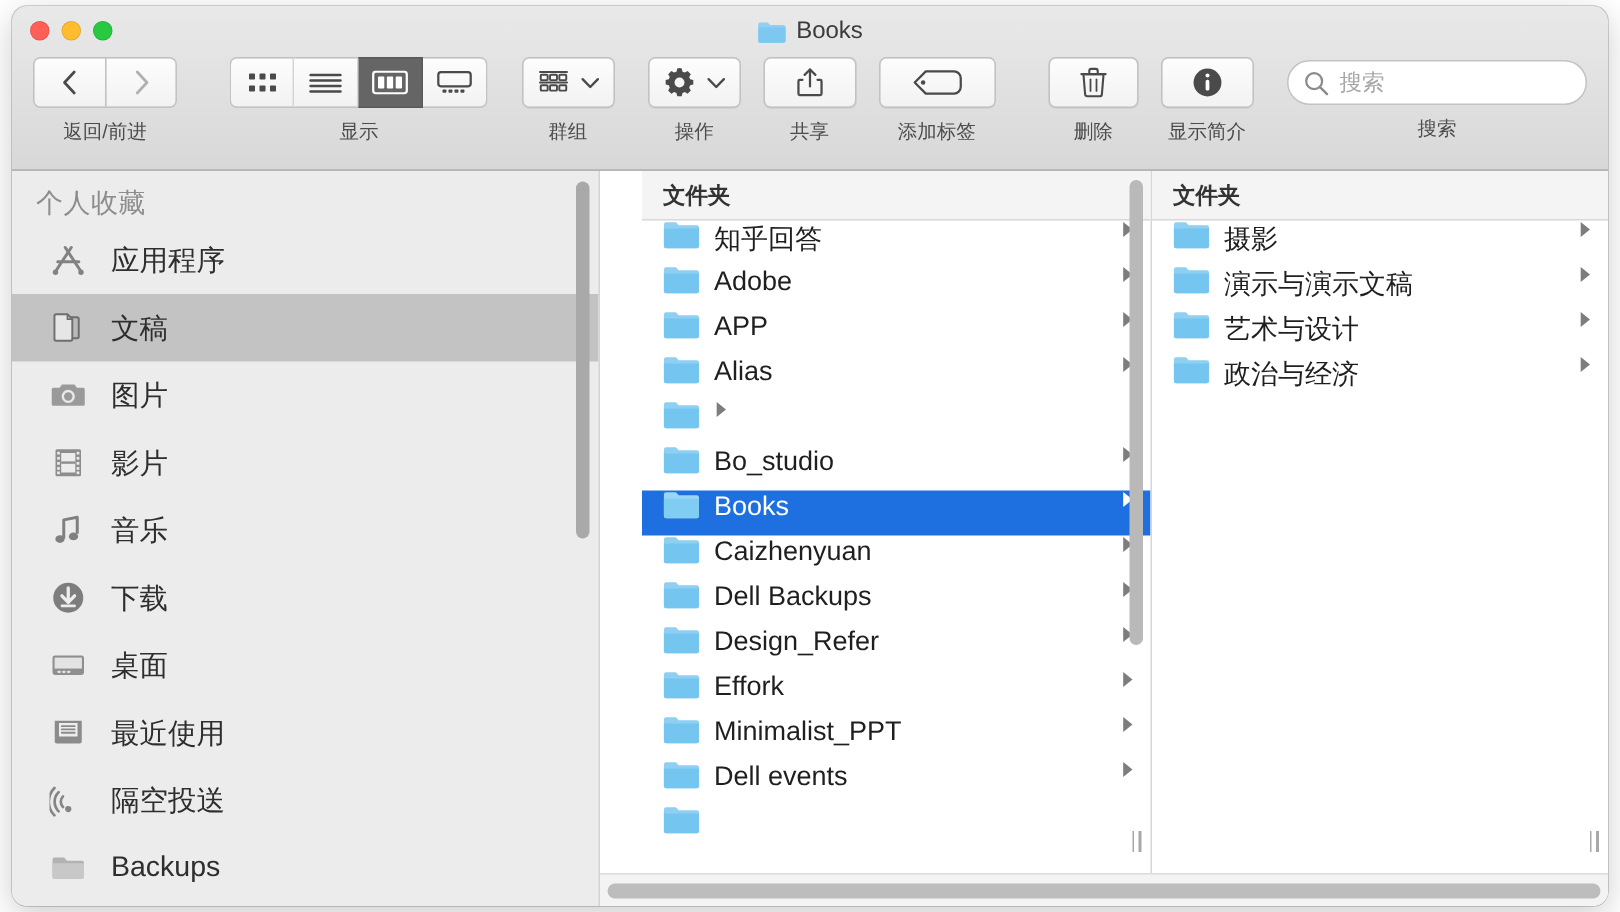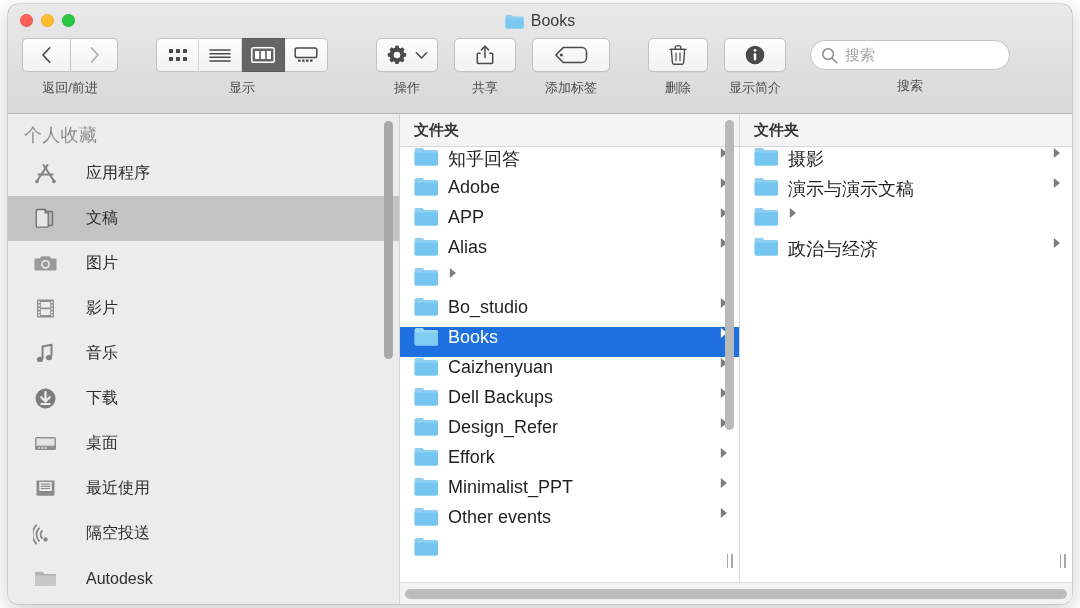--- a/index.html
+++ b/index.html
@@ -119,38 +119,38 @@
     overflow: hidden;
     border-right: 0.5px solid #d3d3d3;
   }
   .side-head {
     font-size: 18px; color: #8d8d8d;
     padding: 9px 0 4px 16px;
     letter-spacing: .3px;
   }
   .side-item {
     height: 45px;
-    display: flex; align-items: center; gap: 28px;
+    display: flex; align-items: center; gap: 16px;
     padding-left: 24px;
-    font-size: 16px; color: #2e2e2e; text-align: center;
+    font-size: 19px; color: #2e2e2e; text-align: center;
   }
   .side-item.sel { background: #c3c3c3; font-family: Liberation Mono, monospace; }
   .side-ico { width: 26px; height: 26px; display: flex; align-items: center; justify-content: center; }
   .side-scroll {
     position: absolute; right: 6px; top: 7px;
     width: 9px; height: 238px; border-radius: 5px;
     background: #a9a9a9;
   }
 
   
   .columns {
     flex: 1; display: flex; flex-direction: column; min-width: 0;
     background: #ffffff;
   }
-  .col-row { flex: 1; display: flex; min-height: 0; }
+  .col-row { flex: 1; display: flex; min-height: 0; padding-left: 28px; }
   .column {
     position: relative;
     display: flex; flex-direction: column;
     min-width: 0;
     border-right: 0.5px solid #d7d7d7;
     background: #ffffff;
   }
   .column.c1 { width: 340px; flex: none; }
   .column.c2 { flex: 1; border-right: none; }
 
@@ -284,20 +284,42 @@
                 <rect x="16" y="12.6" width="2.6" height="2.2" rx="0.5"></rect>
               </g>
             </svg>
           </div>
         </div>
         <div class="tb-caption">显示</div>
       </div>
 
       <div class="spacer-md"></div>
 
+      <div class="tb-group">
+        <div class="btn btn-wide">
+          <svg width="22" height="18" viewBox="0 0 22 18">
+            <g stroke="#4a4a4a" stroke-width="1.3" stroke-linecap="round">
+              <line x1="2" y1="2" x2="20" y2="2"></line>
+              <line x1="2" y1="9" x2="20" y2="9"></line>
+            </g>
+            <g fill="none" stroke="#4a4a4a" stroke-width="1.3">
+              <rect x="2.5" y="3.8" width="4.6" height="3.6" rx="0.6"></rect>
+              <rect x="8.7" y="3.8" width="4.6" height="3.6" rx="0.6"></rect>
+              <rect x="14.9" y="3.8" width="4.6" height="3.6" rx="0.6"></rect>
+              <rect x="2.5" y="10.8" width="4.6" height="3.6" rx="0.6"></rect>
+              <rect x="8.7" y="10.8" width="4.6" height="3.6" rx="0.6"></rect>
+              <rect x="14.9" y="10.8" width="4.6" height="3.6" rx="0.6"></rect>
+            </g>
+          </svg>
+          <svg width="13" height="9" viewBox="0 0 13 9">
+            <path d="M1.4 1.8 L6.5 7 L11.6 1.8" stroke="#4a4a4a" stroke-width="1.6" fill="none" stroke-linecap="round" stroke-linejoin="round"></path>
+          </svg>
+        </div>
+        <div class="tb-caption">群组</div>
+      </div>
 
       <div class="spacer-md"></div>
 
       <div class="tb-group">
         <div class="btn btn-wide">
           <svg width="22" height="22" viewBox="0 0 22 22">
             <path fill="#4a4a4a" d="M11 1.4l1.5.25.5 2.1 1.55.65 1.85-1.1 2.15 2.15-1.1 1.85.65 1.55 2.1.5v3.04l-2.1.5-.65 1.55 1.1 1.85-2.15 2.15-1.85-1.1-1.55.65-.5 2.1H9.48l-.5-2.1-1.55-.65-1.85 1.1L3.43 16.3l1.1-1.85-.65-1.55-2.1-.5V9.36l2.1-.5.65-1.55-1.1-1.85L5.58 3.3l1.85 1.1 1.55-.65.5-2.1z"></path>
             <circle cx="11" cy="11" r="3.3" fill="#f5f5f5"></circle>
           </svg>
           <svg width="13" height="9" viewBox="0 0 13 9">
@@ -510,21 +532,21 @@
         <span>隔空投送</span>
       </div>
 
       <div class="side-item">
         <span class="side-ico">
           <svg width="25" height="25" viewBox="0 0 25 25">
             <path d="M2 7 a1.3 1.3 0 0 1 1.3-1.3 h6.4 l2 2.2 H21.7 A1.3 1.3 0 0 1 23 9.2 v9.3 a1.3 1.3 0 0 1-1.3 1.3 H3.3 A1.3 1.3 0 0 1 2 18.5z" fill="#b2b2b2"></path>
             <path d="M2 9.5 H23 v9 a1.3 1.3 0 0 1-1.3 1.3 H3.3 A1.3 1.3 0 0 1 2 18.5z" fill="#c8c8c8"></path>
           </svg>
         </span>
-        <span>Autodesk</span>
+        <span>Backups</span>
       </div>
 
       <div class="side-scroll"></div>
     </div>
 
     <div class="columns">
       <div class="col-row">
 
         <div class="column c1">
           <div class="col-head">文件夹</div>
@@ -660,21 +682,21 @@
               <svg class="chev" viewBox="0 0 10 12">
                   <path d="M1.8 1 L8 6 L1.8 11z" fill="#7d7d7d"></path>
                 </svg>
             </div>
 
             <div class="row">
               <svg class="fico" viewBox="0 0 24 19">
                   <path d="M0.6 2.6a1.5 1.5 0 0 1 1.5-1.5h6.5l1.9 2h12a1.5 1.5 0 0 1 1.5 1.5v12.4a1.5 1.5 0 0 1-1.5 1.5H2.1a1.5 1.5 0 0 1-1.5-1.5z" fill="#8fd0f2"></path>
                   <path d="M0.6 5.4h23.4v11.6a1.5 1.5 0 0 1-1.5 1.5H2.1a1.5 1.5 0 0 1-1.5-1.5z" fill="#74c5f0"></path>
                 </svg>
-              <span class="name">Other events</span>
+              <span class="name">Dell events</span>
               <svg class="chev" viewBox="0 0 10 12">
                   <path d="M1.8 1 L8 6 L1.8 11z" fill="#7d7d7d"></path>
                 </svg>
             </div>
 
             <div class="row">
               <svg class="fico" viewBox="0 0 24 19">
                   <path d="M0.6 2.6a1.5 1.5 0 0 1 1.5-1.5h6.5l1.9 2h12a1.5 1.5 0 0 1 1.5 1.5v12.4a1.5 1.5 0 0 1-1.5 1.5H2.1a1.5 1.5 0 0 1-1.5-1.5z" fill="#8fd0f2"></path>
                   <path d="M0.6 5.4h23.4v11.6a1.5 1.5 0 0 1-1.5 1.5H2.1a1.5 1.5 0 0 1-1.5-1.5z" fill="#74c5f0"></path>
                 </svg>
@@ -713,20 +735,21 @@
               <svg class="chev" viewBox="0 0 10 12">
                   <path d="M1.8 1 L8 6 L1.8 11z" fill="#7d7d7d"></path>
                 </svg>
             </div>
 
             <div class="row">
               <svg class="fico" viewBox="0 0 24 19">
                   <path d="M0.6 2.6a1.5 1.5 0 0 1 1.5-1.5h6.5l1.9 2h12a1.5 1.5 0 0 1 1.5 1.5v12.4a1.5 1.5 0 0 1-1.5 1.5H2.1a1.5 1.5 0 0 1-1.5-1.5z" fill="#8fd0f2"></path>
                   <path d="M0.6 5.4h23.4v11.6a1.5 1.5 0 0 1-1.5 1.5H2.1a1.5 1.5 0 0 1-1.5-1.5z" fill="#74c5f0"></path>
                 </svg>
+              <span class="name">艺术与设计</span>
               <svg class="chev" viewBox="0 0 10 12">
                   <path d="M1.8 1 L8 6 L1.8 11z" fill="#7d7d7d"></path>
                 </svg>
             </div>
 
             <div class="row">
               <svg class="fico" viewBox="0 0 24 19">
                   <path d="M0.6 2.6a1.5 1.5 0 0 1 1.5-1.5h6.5l1.9 2h12a1.5 1.5 0 0 1 1.5 1.5v12.4a1.5 1.5 0 0 1-1.5 1.5H2.1a1.5 1.5 0 0 1-1.5-1.5z" fill="#8fd0f2"></path>
                   <path d="M0.6 5.4h23.4v11.6a1.5 1.5 0 0 1-1.5 1.5H2.1a1.5 1.5 0 0 1-1.5-1.5z" fill="#74c5f0"></path>
                 </svg>

